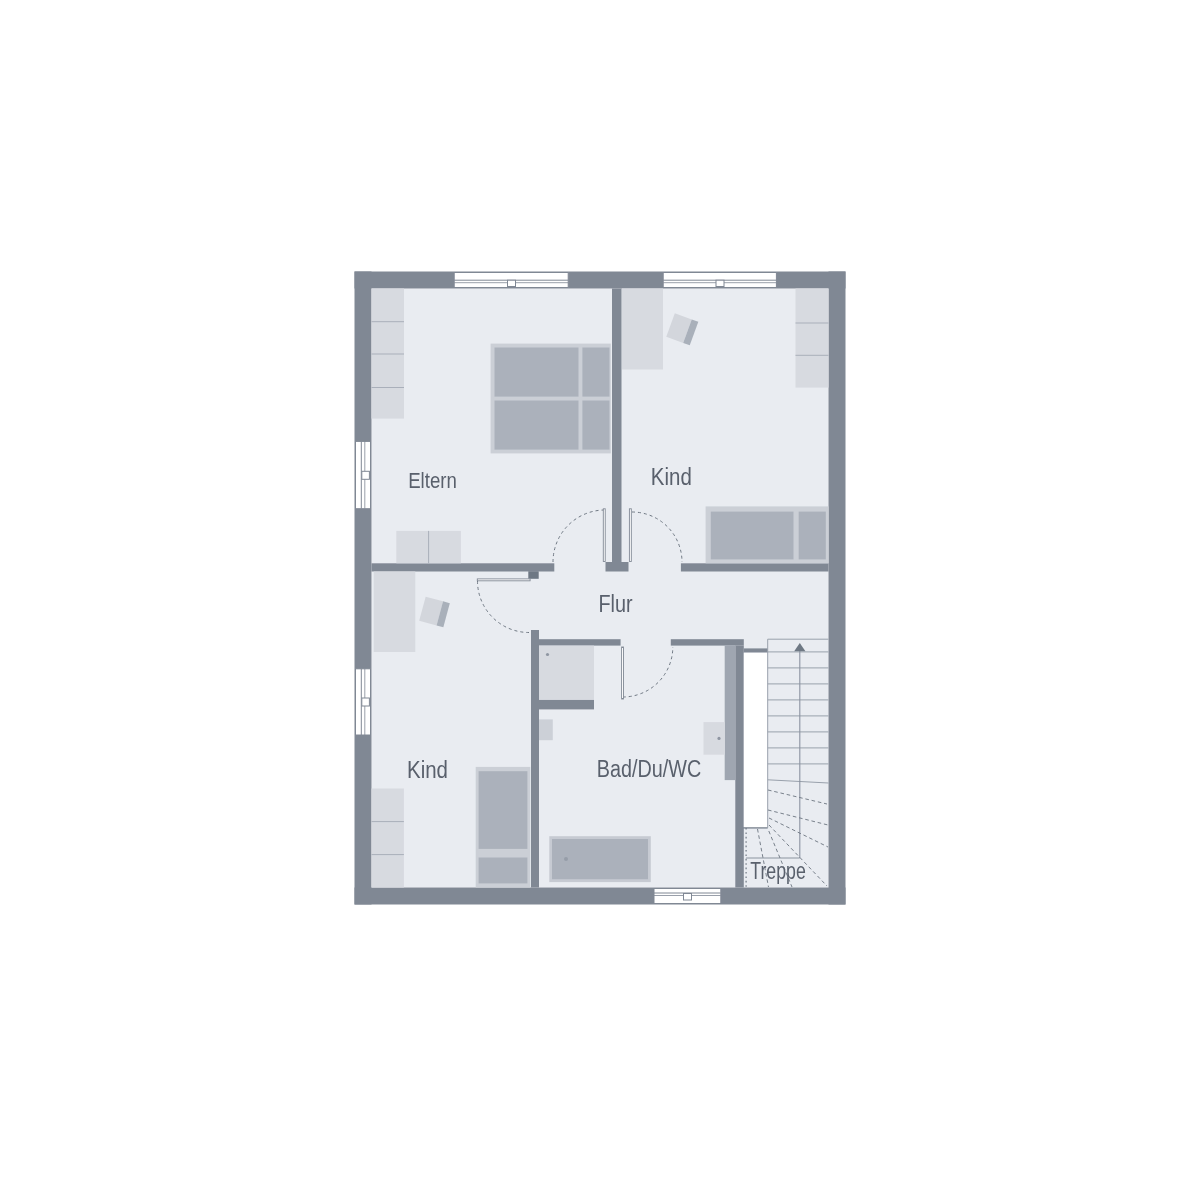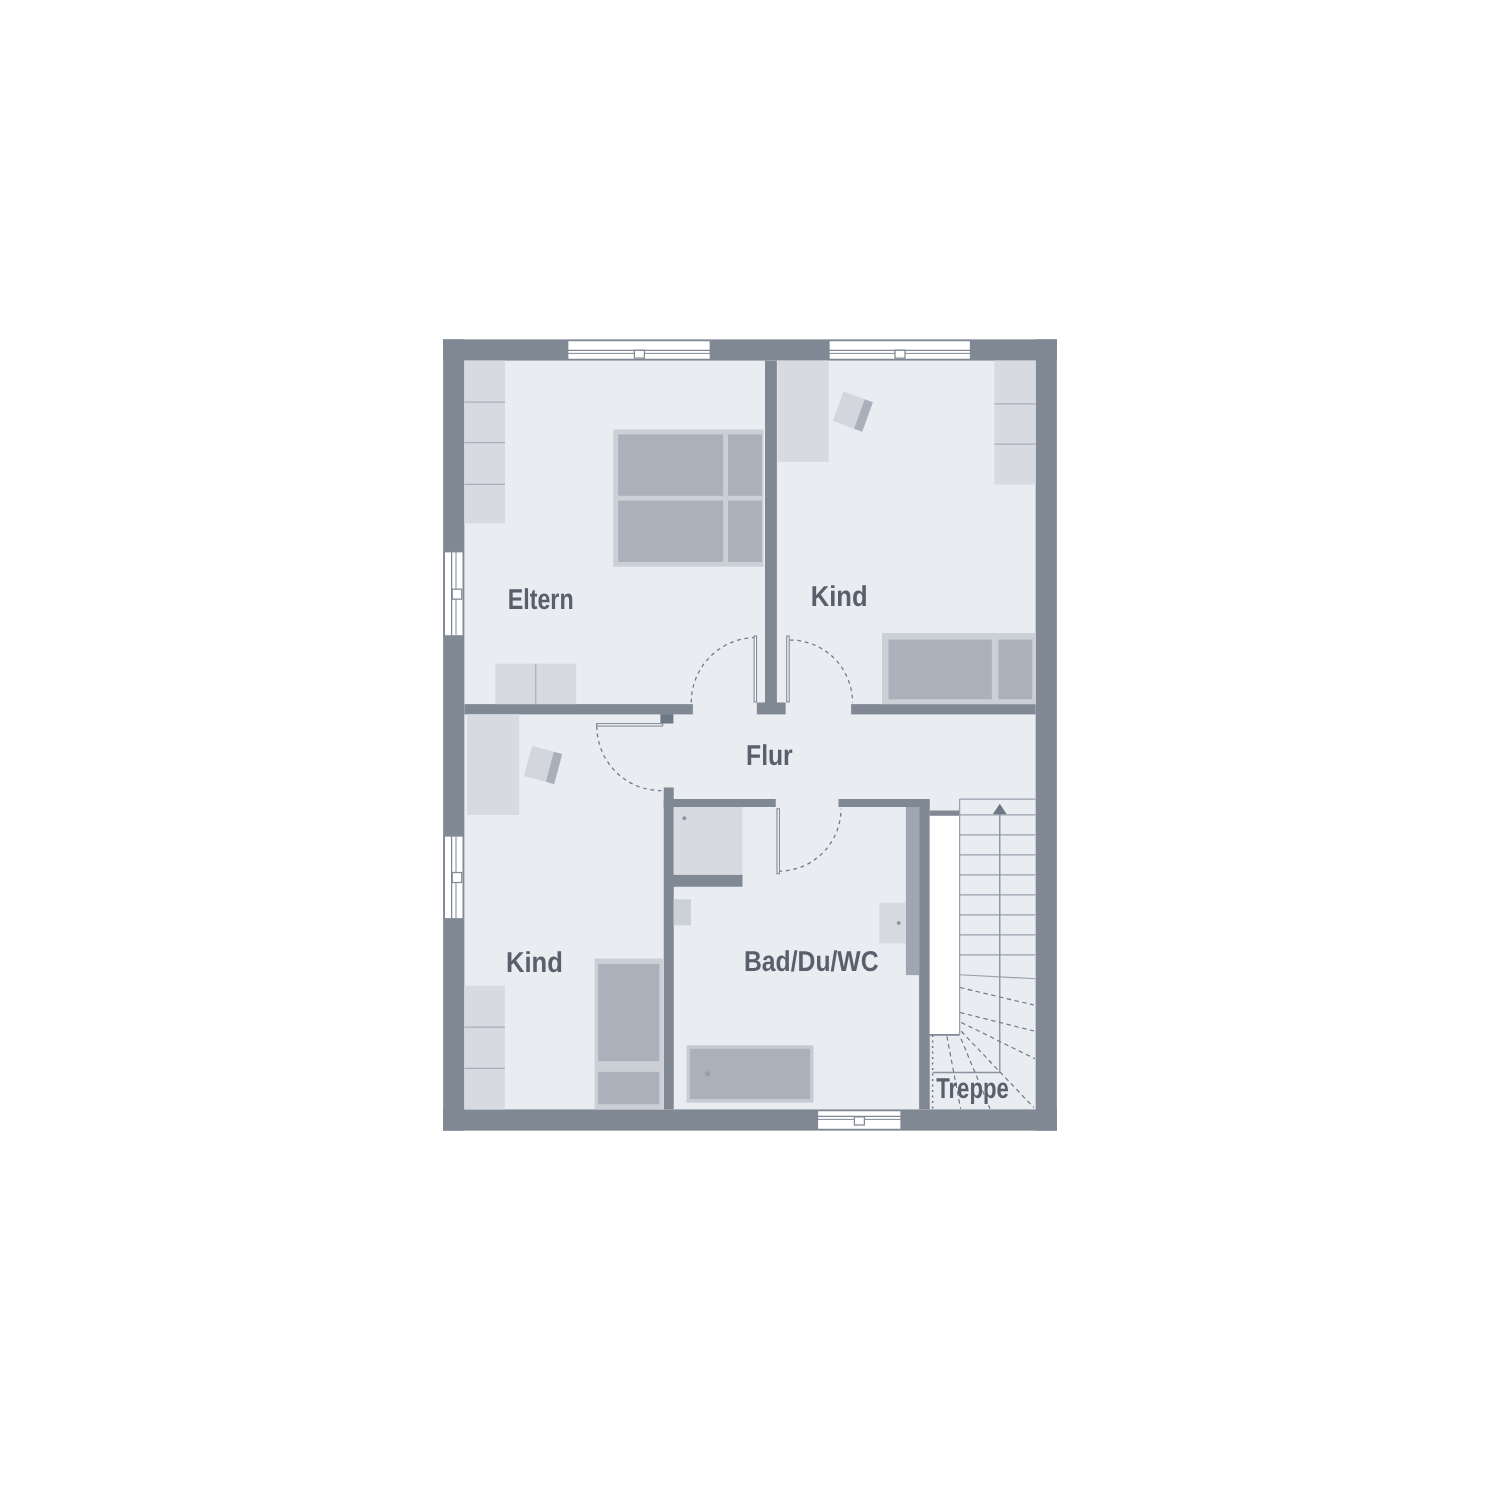--- a/index.html
+++ b/index.html
@@ -1,16 +1,16 @@
 <!DOCTYPE html>
 <html><head>
 <meta charset="utf-8">
 <style>
 html,body{margin:0;padding:0;background:#ffffff;}
-.page{width:1200px;height:919px;position:relative;font-family:"Liberation Sans",sans-serif;font-weight:bold;}
+.page{width:1200px;height:919px;position:relative;font-family:"Liberation Sans",sans-serif;}
 text{font-family:"Liberation Sans",sans-serif;fill:#59606c;font-size:23px;}
 </style>
 </head>
 <body>
 <div class="page">
 <svg width="1200" height="1200" viewBox="0 0 1200 1200" xmlns="http://www.w3.org/2000/svg">
 
 <rect x="0" y="0" width="1200" height="1200" fill="#ffffff"></rect>
 
 <rect x="371.5" y="288.5" width="457" height="599" fill="#e9ecf1"></rect>

